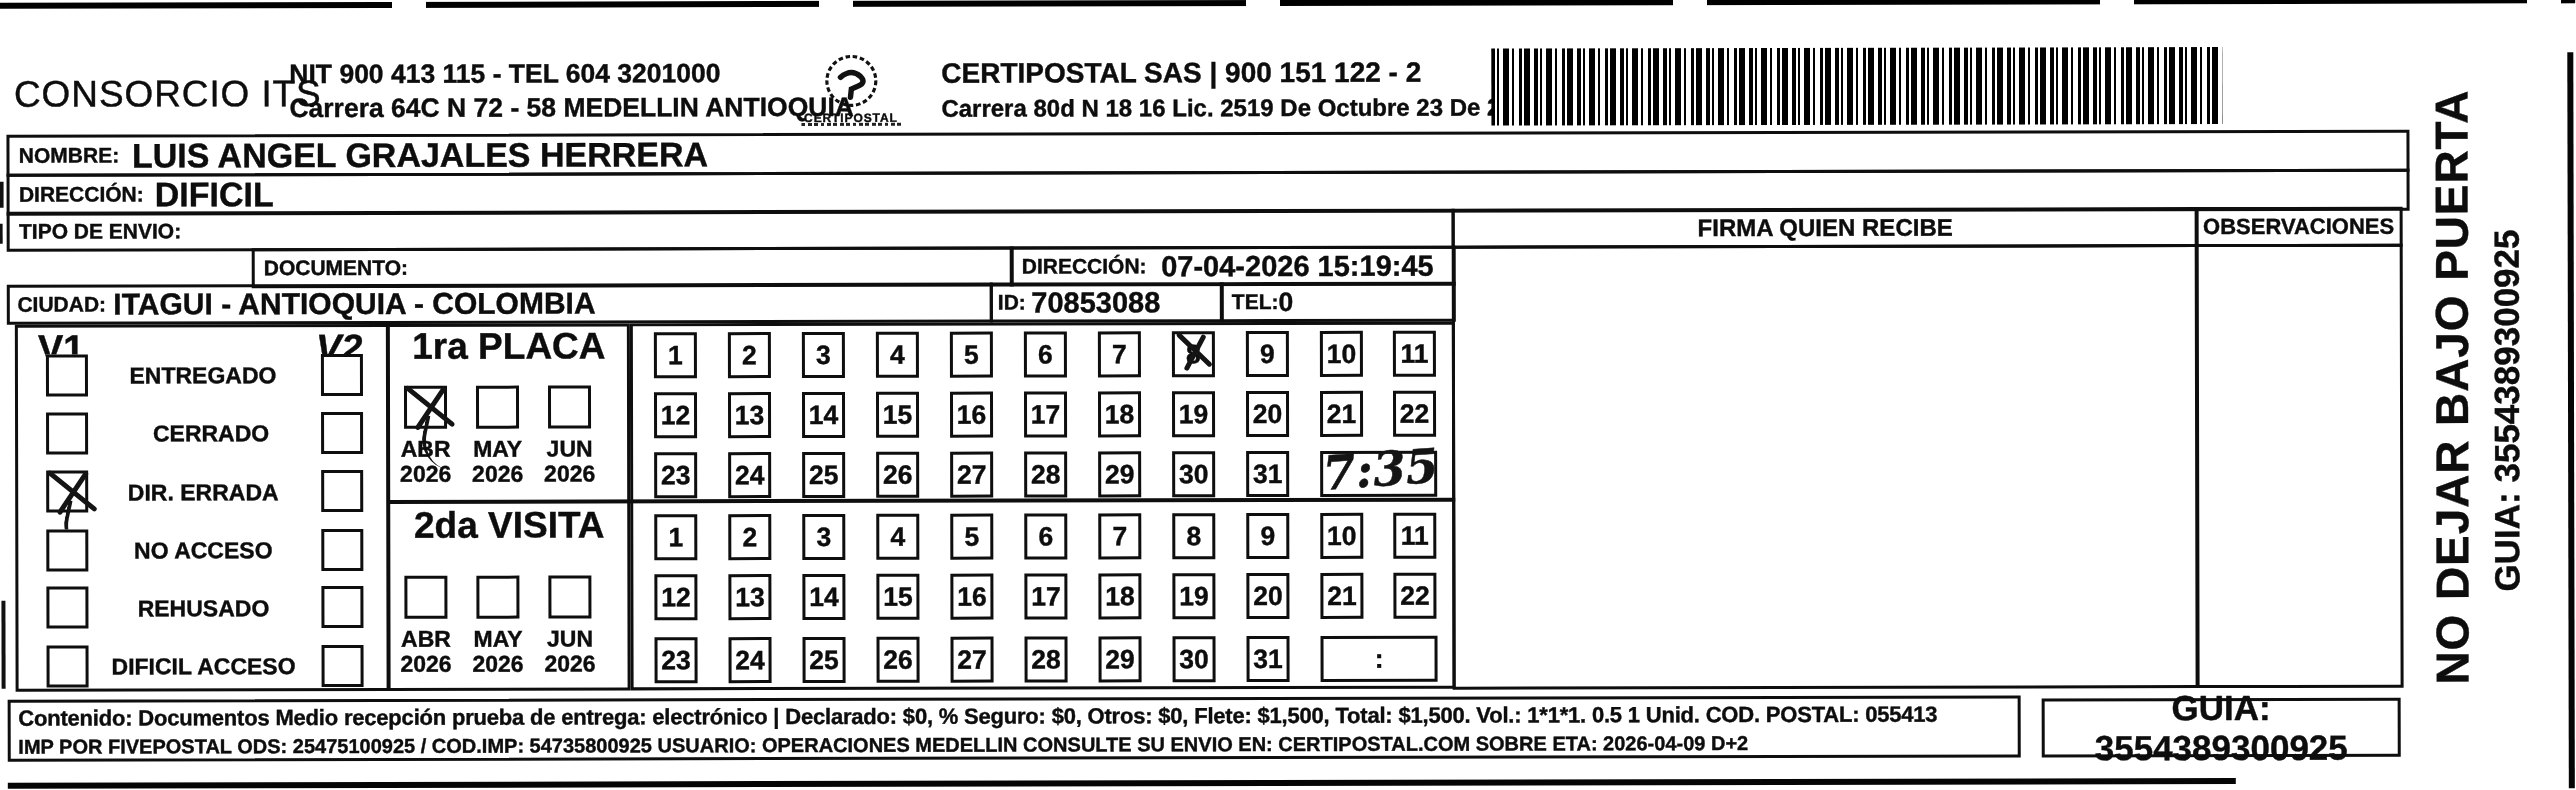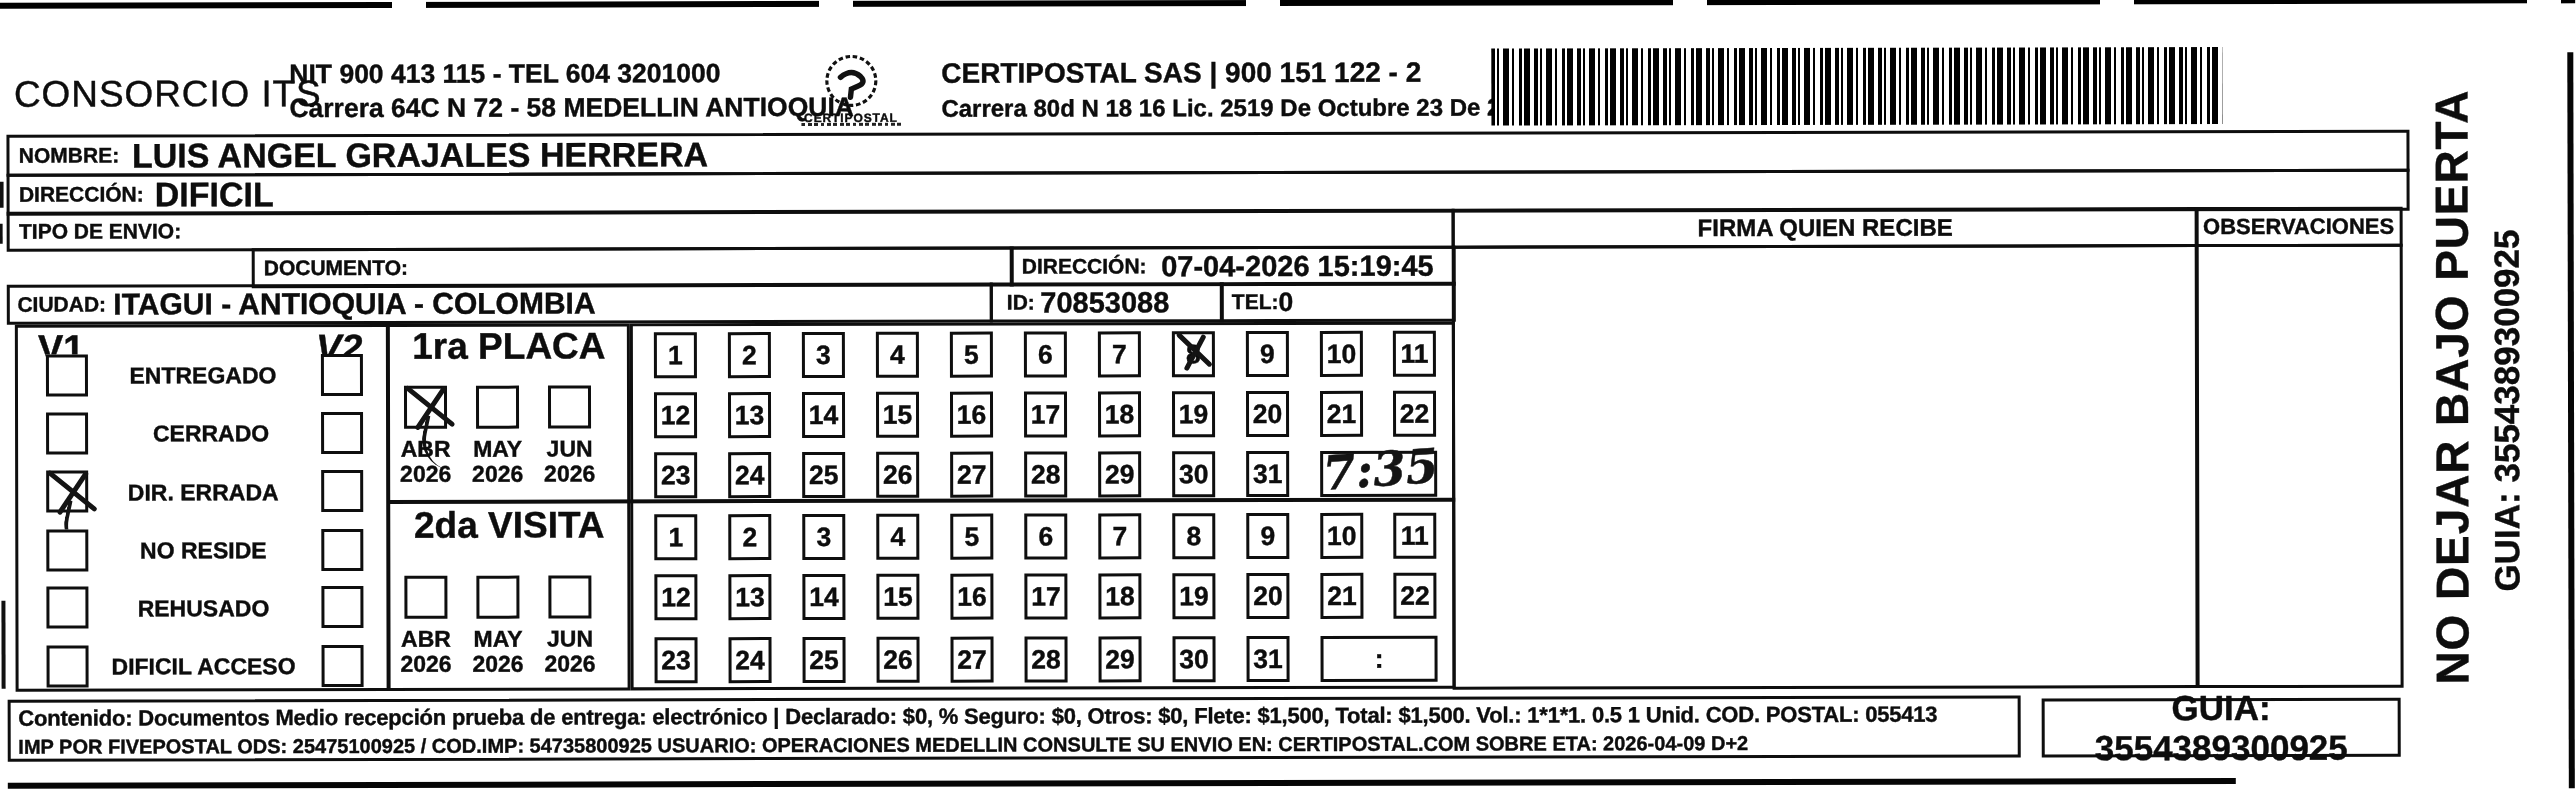--- a/index.html
+++ b/index.html
@@ -112,21 +112,21 @@
   </div>
   <div class="bx rowline" style="left:1010px;top:246px;width:446px;height:40px;padding-left:9px;gap:14.6px;">
     <span class="lbl">DIRECCIÓN:</span>
     <span class="val" style="font-size:29px;">07-04-2026 15:19:45</span>
   </div>
 
   <div class="bx rowline" style="left:7.3px;top:282px;width:986px;height:40px;padding-left:7.3px;gap:7.3px;">
     <span class="lbl">CIUDAD:</span>
     <span class="val" style="font-size:30px;">ITAGUI - ANTIOQUIA - COLOMBIA</span>
   </div>
-  <div class="bx rowline" style="left:990px;top:282px;width:234px;height:40px;padding-left:14px;gap:5.5px;">
+  <div class="bx rowline" style="left:990px;top:282px;width:234px;height:40px;padding-left:5px;gap:5.5px;">
     <span class="lbl">ID:</span>
     <span class="val" style="font-size:29px;">70853088</span>
   </div>
   <div class="bx rowline" style="left:1220px;top:282px;width:236px;height:40px;padding-left:9px;">
     <span class="lbl">TEL:</span>
     <span class="val" style="font-size:26.5px;">0</span>
   </div>
 
   <div class="bx" style="left:14.6px;top:322px;width:374px;height:367px;"></div>
   <div class="vhdr" style="left:38px;top:325px;">V1</div>
@@ -138,21 +138,21 @@
         <div class="ckb" style="left: 46px; top: 410px; width: 42px; height: 42px;"></div>
         <div class="statuslbl" style="top: 418px; margin-left: 8px;">CERRADO</div>
         <div class="ckb" style="left: 321px; top: 410px; width: 42px; height: 42px;"></div>
         <div class="ckb" style="left: 46px; top: 468px; width: 42px; height: 42px;">
           <div class="xmark"></div>
           <div class="xtail"></div>
         </div>
         <div class="statuslbl" style="top: 477px;">DIR. ERRADA</div>
         <div class="ckb" style="left: 321px; top: 468px; width: 42px; height: 42px;"></div>
         <div class="ckb" style="left: 46px; top: 527px; width: 42px; height: 42px;"></div>
-        <div class="statuslbl" style="top: 535px;">NO RESIDE</div>
+        <div class="statuslbl" style="top: 535px;">NO ACCESO</div>
         <div class="ckb" style="left: 321px; top: 527px; width: 42px; height: 42px;"></div>
         <div class="ckb" style="left: 46px; top: 584px; width: 42px; height: 42px;"></div>
         <div class="statuslbl" style="top: 593px;">REHUSADO</div>
         <div class="ckb" style="left: 321px; top: 584px; width: 42px; height: 42px;"></div>
         <div class="ckb" style="left: 46px; top: 643px; width: 42px; height: 42px;"></div>
         <div class="statuslbl" style="top: 651px;">DIFICIL ACCESO</div>
         <div class="ckb" style="left: 321px; top: 643px; width: 42px; height: 42px;"></div>
       </div>
 
   <div class="bx" style="left:387px;top:322px;width:243px;height:367px;"></div>

